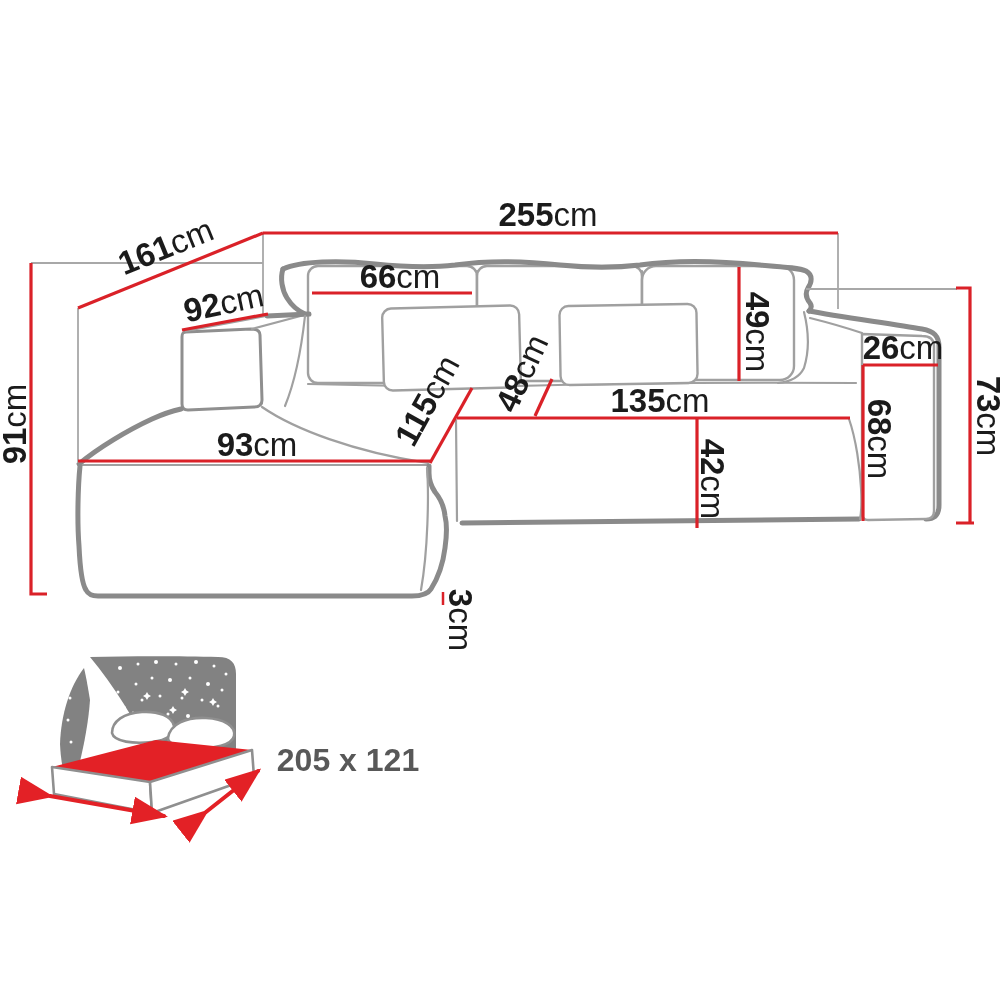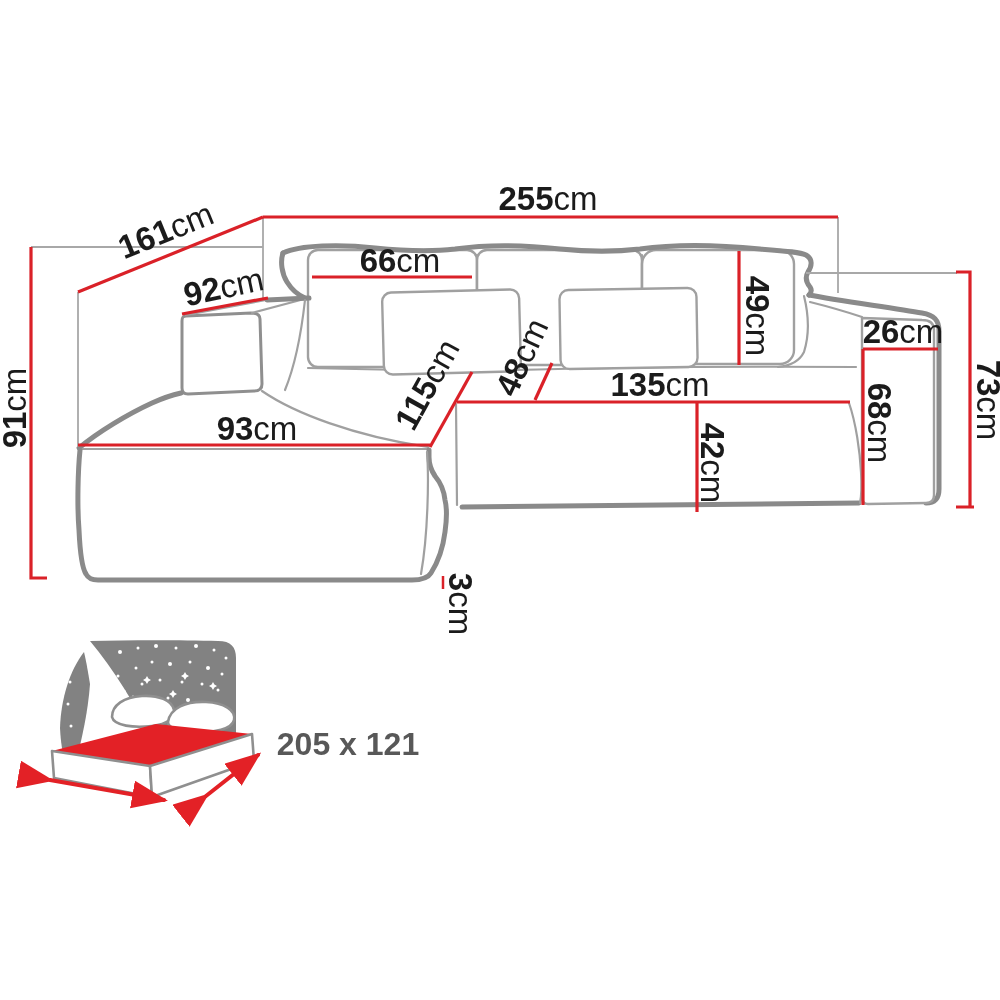--- a/index.html
+++ b/index.html
@@ -1,17 +1,17 @@
 <!DOCTYPE html>
 <html><head>
 <meta charset="utf-8">
 <style>
   html,body{margin:0;padding:0;background:#ffffff;}
   .stage{position:relative;width:1000px;height:844px;background:#ffffff;overflow:hidden;
-         font-family:"Liberation Sans", sans-serif;}
+         font-family:"Liberation Sans", sans-serif;margin-top:16px;}
   svg{display:block}
   .gray-thick{fill:none;stroke:#8a8a8a;stroke-width:5;stroke-linecap:round;stroke-linejoin:round;}
   .gray-thin{fill:none;stroke:#a0a0a0;stroke-width:2.2;stroke-linecap:round;stroke-linejoin:round;}
   .white-med{fill:#ffffff;stroke:#8f8f8f;stroke-width:3;stroke-linejoin:round;}
   .white-thin{fill:#ffffff;stroke:#a0a0a0;stroke-width:2.4;stroke-linejoin:round;}
   .ext{fill:none;stroke:#a8a8a8;stroke-width:1.8;}
   .red{fill:none;stroke:#da2128;stroke-width:3.2;stroke-linecap:butt;}
   .red-thin{fill:none;stroke:#da2128;stroke-width:2.5;}
   .dim-label{font-size:33px;fill:#1b1b1b;text-anchor:middle;}
   .dim-label .num{font-weight:700;}

